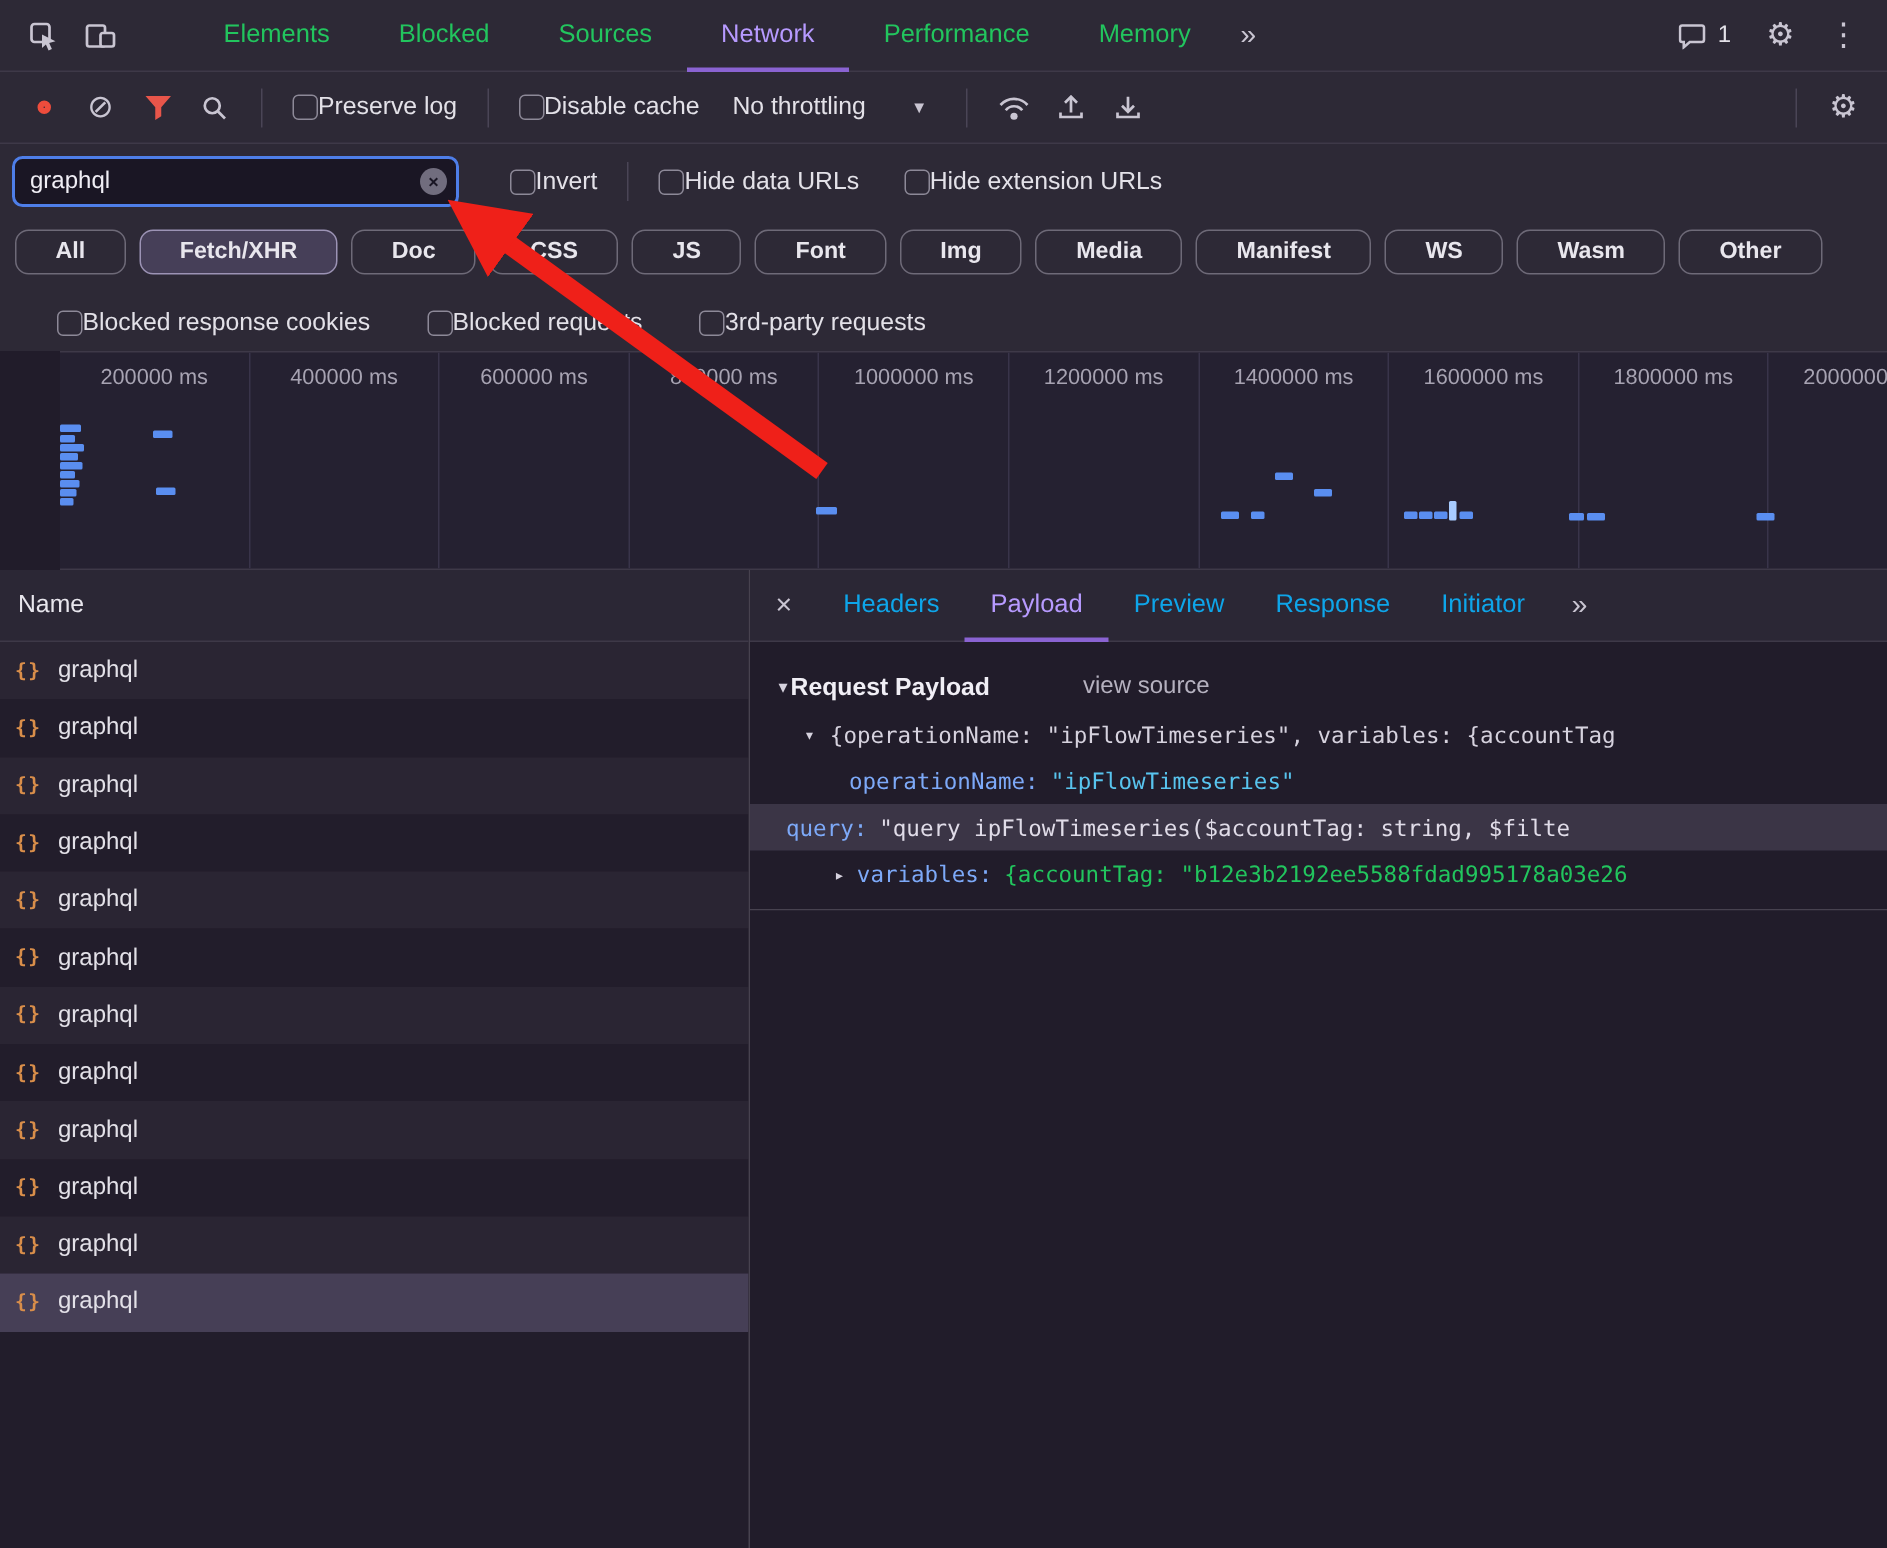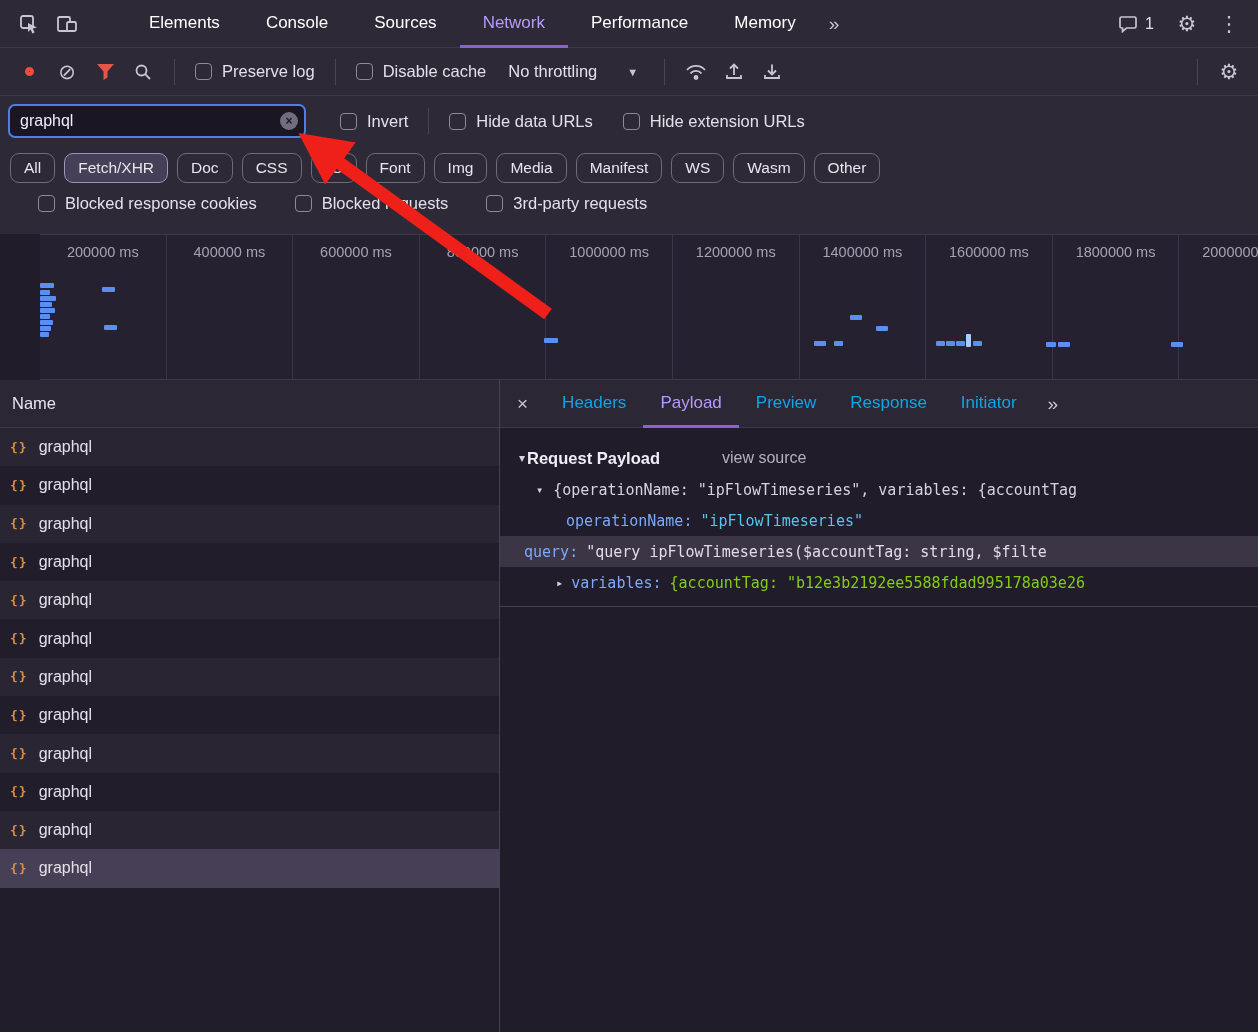--- a/index.html
+++ b/index.html
@@ -16,53 +16,53 @@
   }
   .mono{font-family:"DejaVu Sans Mono",monospace;}
 
   
   .topbar{height:48px;background:var(--bg-bar);border-bottom:1px solid var(--border);
     display:flex;align-items:center;padding-left:10px;}
   .icon-btn{display:flex;align-items:center;justify-content:center;width:38px;height:34px;
     color:#c9c5d2;cursor:pointer;flex:0 0 auto;}
   .icon-btn svg{display:block;}
   .topbar .tabs{display:flex;margin-left:40px;height:48px;}
-  .tab{padding:0 23px;line-height:46px;height:48px;font-size:17px;color:#ffffff;cursor:pointer;border-bottom:3px solid transparent;}
+  .tab{padding:0 23px;line-height:46px;height:48px;font-size:17px;color:#22c55e;cursor:pointer;border-bottom:3px solid transparent;}
   .tab.active{color:var(--accent-purple);border-bottom-color:var(--accent-underline);}
   .chev{color:#c9c5d2;font-size:19px;padding:0 10px;cursor:pointer;}
   .topbar-right{margin-left:auto;display:flex;align-items:center;padding-right:10px;gap:4px;}
   .badge-group{display:flex;align-items:center;gap:7px;padding:0 10px;cursor:pointer;}
   .badge-count{font-size:16px;color:var(--text);}
   .glyph{font-size:21px;color:#c9c5d2;}
 
   
   .toolbar{height:48px;background:var(--bg-bar);border-bottom:1px solid var(--border);
     display:flex;align-items:center;padding:0 10px;}
   .record-dot{width:9px;height:9px;border:4px solid var(--record-red);border-radius:50%;}
   .sep{width:1px;height:26px;background:#4a4556;margin:0 12px;flex:0 0 auto;}
-  .check-item{display:flex;align-items:center;gap:10px;cursor:pointer;margin:4px 8px;flex:0 0 auto;}
+  .check-item{display:flex;align-items:center;cursor:pointer;margin:16px 8px;flex:0 0 auto;}
   .checkbox{width:17px;height:17px;border:1.5px solid #8d8998;border-radius:4px;background:transparent;flex:0 0 auto;}
   .check-label{font-size:16.5px;color:var(--text);white-space:nowrap;}
   .throttle{display:flex;align-items:center;gap:30px;margin:0 14px;cursor:pointer;}
   .throttle-label{font-size:16.5px;}
   .caret-down{font-size:11px;color:#c9c5d2;}
   .toolbar-right{margin-left:auto;display:flex;align-items:center;}
 
   
   .filterrow{height:50px;background:var(--bg-bar);display:flex;align-items:center;padding:0 8px;}
   .filter-box{position:relative;width:298px;height:34px;flex:0 0 auto;}
   .filter-input{width:100%;height:100%;background:#1a1624;border:2px solid #4e7ee8;border-radius:7px;
     color:#f0eef5;font-size:16px;padding:0 32px 0 10px;outline:none;font-family:"Liberation Sans",sans-serif;}
   .filter-clear{position:absolute;right:8px;top:8px;width:18px;height:18px;border-radius:50%;
     background:#716d7e;color:#1a1624;font-size:12px;line-height:18px;text-align:center;cursor:pointer;font-weight:bold;}
 
   
   .chiprow{height:44px;background:var(--bg-bar);display:flex;align-items:center;padding:0 10px;}
-  .chip{border:1px solid #6e6a78;border-radius:9px;padding:5px 13px;font-size:15.5px;color:#e8e6ed;
-    margin-right:9px;cursor:pointer;white-space:nowrap;}
+  .chip{border:1px solid #6e6a78;border-radius:9px;padding:5px 26px;font-size:15.5px;color:#e8e6ed;
+    margin-right:9px;cursor:pointer;white-space:nowrap;font-weight:bold;}
   .chip.active{background:#463f58;border-color:#9c93b5;}
 
   
   .optrow{height:44px;background:var(--bg-bar);display:flex;align-items:flex-start;padding:0 30px;}
   .optrow .check-item{margin-right:30px;}
 
   
   .waterfall{height:146px;background:var(--bg-wf);border-top:1px solid var(--border);
     border-bottom:1px solid var(--border);position:relative;display:flex;overflow:hidden;margin-left:40px;}
   .wf-col{flex:0 0 126.6px;border-right:1px solid #39344a;padding-top:9px;text-align:center;
@@ -102,21 +102,21 @@
   .prow{height:31px;display:flex;align-items:center;white-space:nowrap;overflow:hidden;font-size:15px;}
   .summary-row{padding-left:36px;color:#d6d2de;}
   .summary-row .tri{margin-right:10px;}
   .kv-row{padding-left:66px;}
   .kv-row.hl{background:#3b3546;padding-left:24px;}
   .var-row{padding-left:56px;color:#d6d2de;}
   .var-row .tri{margin-right:8px;}
   .pkey{color:var(--key-blue);}
   .pval-str{color:var(--string-cyan);margin-left:8px;}
   .pval{color:#e0dce8;margin-left:8px;}
-  .pval-dim{color:#84cc16;margin-left:8px;}
+  .pval-dim{color:#22c55e;margin-left:8px;}
   .payload-divider{border-top:1px solid var(--border-strong);margin-top:8px;}
 
   
   .arrow-overlay{position:absolute;left:0;top:0;z-index:99;pointer-events:none;}
 </style>
 </head>
 <body>
 
 <div class="topbar">
   <span class="icon-btn">
@@ -128,21 +128,21 @@
   <span class="icon-btn">
     <svg width="22" height="20" viewBox="0 0 22 20">
         <rect x="2" y="3" width="12" height="14" rx="1.5" fill="none" stroke="#c9c5d2" stroke-width="1.8"></rect>
         <rect x="11" y="8" width="9" height="9" rx="1.5" fill="#2d2936" stroke="#c9c5d2" stroke-width="1.8"></rect>
       </svg>
   </span>
   <div class="tabs">
 
       <div class="tab">Elements</div>
 
-      <div class="tab">Console</div>
+      <div class="tab">Blocked</div>
 
       <div class="tab">Sources</div>
 
       <div class="tab active">Network</div>
 
       <div class="tab">Performance</div>
 
       <div class="tab">Memory</div>
 
   </div>

